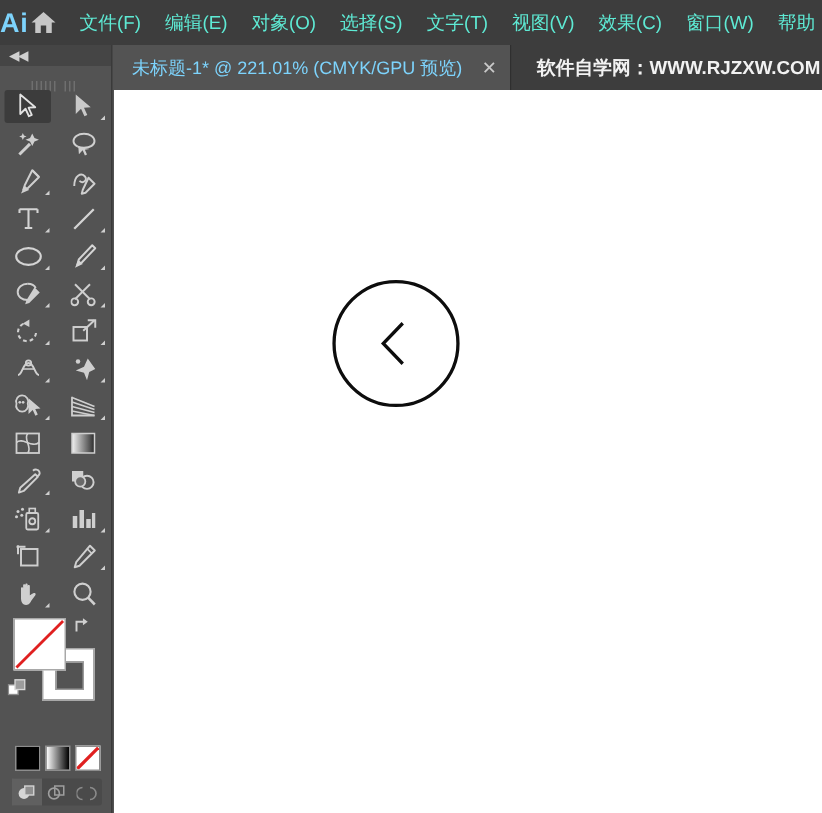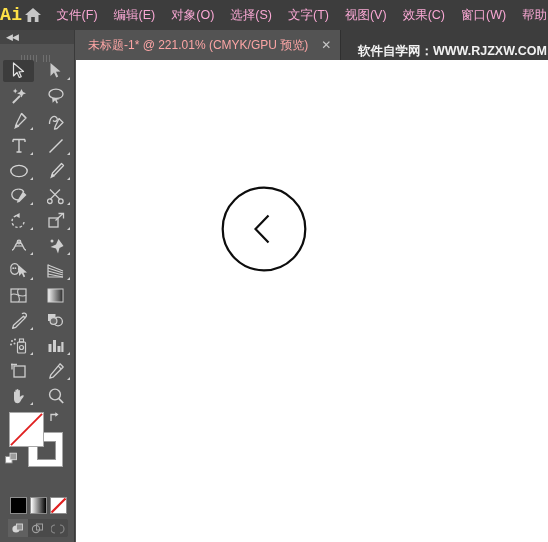--- a/index.html
+++ b/index.html
@@ -18,35 +18,35 @@
   
   .menubar {
     position: absolute; left: 0; top: 0;
     width: 548px; height: 30px;
     background: #3d3d3d;
     display: flex; align-items: center;
   }
   .ai-logo {
     width: 38px; height: 30px;
     display: flex; align-items: center; justify-content: center;
-    color: #fde047;
+    color: #7dd3fc;
     font-size: 18px; font-weight: bold;
-    font-family: Liberation Mono, monospace;
+    font-family: Liberation Sans, sans-serif;
     letter-spacing: 0.5px;
   }
   .home-btn {
     width: 34px; height: 30px;
     display: flex; align-items: center; justify-content: center;
   }
   .menu-sep {
     width: 1px; height: 22px; background: #565656; margin: 0 4px 0 2px;
   }
   .menu-items { display: flex; align-items: center; height: 30px; }
   .menu-item {
-    color: #f9a8d4;
+    color: #5eead4;
     font-size: 12.5px;
     padding: 0 8px;
     height: 30px;
     line-height: 30px;
     white-space: nowrap;
   }
 
   
   .tabbar {
     position: absolute; left: 76px; top: 30px;
@@ -56,35 +56,35 @@
   .doc-tab {
     position: absolute; left: 0; top: 0;
     height: 30px;
     background: #535353;
     display: flex; align-items: center;
     padding: 0 8px 0 12px;
     box-sizing: border-box;
     border-right: 1px solid #2f2f2f;
   }
   .doc-tab-title {
-    color: #fca5a5;
+    color: #7dd3fc;
     font-size: 12px;
     white-space: nowrap;
   }
   .tab-close {
     color: #c8c8c8;
     font-size: 12px;
     margin-left: 12px;
     width: 12px; text-align: center;
     line-height: 1;
   }
   .watermark {
     position: absolute; left: 274px; top: 0;
     height: 30px;
-    display: flex; align-items: flex-end;
+    display: flex; align-items: center;
     padding-left: 8px;
   }
   .watermark-text {
     color: #f2f2f2;
     font-size: 12.5px;
     font-weight: bold;
     white-space: nowrap;
   }
 
   

